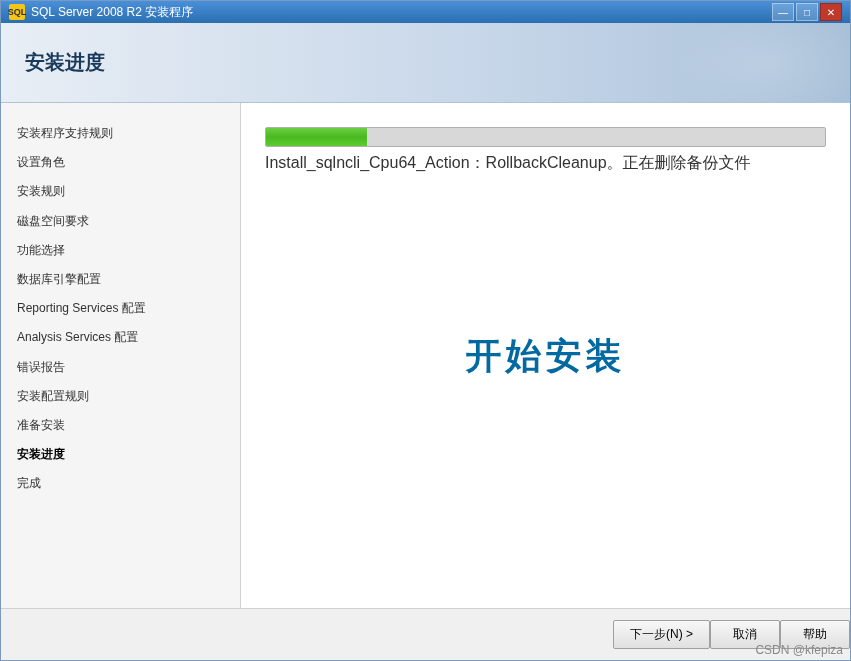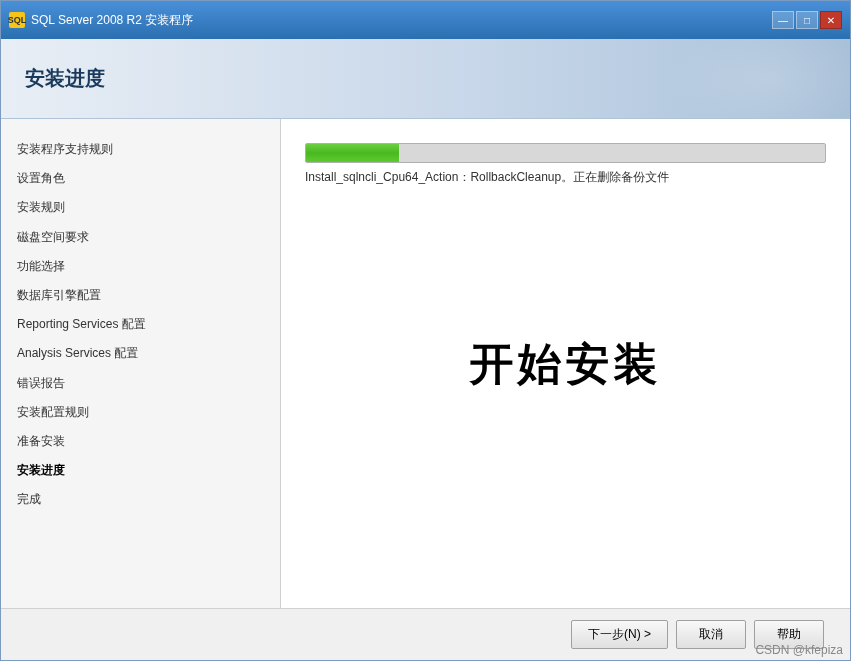--- a/index.html
+++ b/index.html
@@ -17,21 +17,21 @@
       width: 851px;
       height: 661px;
       border: 1px solid #7a9bbf;
       background: #ffffff;
       display: flex;
       flex-direction: column;
       box-shadow: 2px 2px 8px rgba(0,0,0,0.4);
     }
 
     .title-bar {
-      height: 38px;
+      height: 22px;
       background: linear-gradient(to bottom, #4a90d9 0%, #2a6fb0 100%);
       display: flex;
       align-items: center;
       padding: 0 8px;
       flex-shrink: 0;
       justify-content: center;
     }
 
     .title-bar-icon {
       width: 16px;
@@ -108,21 +108,21 @@
 
     
     .main-content {
       flex: 1;
       display: flex;
       overflow: hidden;
     }
 
     
     .sidebar {
-      width: 280px;
+      width: 240px;
       background: #f5f5f5;
       border-right: 1px solid #d0d0d0;
       padding: 16px 0;
       flex-shrink: 0;
       overflow-y: auto;
     }
 
     .sidebar-item {
       padding: 5px 16px;
       font-size: 12px;
@@ -165,47 +165,46 @@
       overflow: hidden;
     }
 
     .progress-bar-fill {
       height: 100%;
       background: linear-gradient(to bottom, #6ad040 0%, #4ab820 50%, #5dcc30 100%);
       width: 18%;
     }
 
     .progress-status {
-      font-size: 12px;
+      font-size: 16px;
       color: #333;
       margin-top: 6px;
     }
 
     
     .center-text {
       position: absolute;
       top: 50%;
       left: 50%;
       transform: translate(-50%, -50%);
-      font-size: 44px;
-      font-weight: bold;
-      color: #000000;
+      font-size: 36px;
+      font-weight: bold;
+      color: #0369a1;
       letter-spacing: 4px;
     }
 
     
     .footer {
       height: 52px;
       background: #f0f0f0;
       border-top: 1px solid #d0d0d0;
       display: flex;
       align-items: center;
       justify-content: flex-end;
-      padding: 0 26px;
-      gap: 8px;
+      padding: 0 0;
       flex-shrink: 0;
     }
 
     .footer-btn {
       padding: 5px 16px;
       font-size: 12px;
       border: 1px solid #a0a0a0;
       background: linear-gradient(to bottom, #f8f8f8, #e0e0e0);
       cursor: pointer;
       border-radius: 2px;

